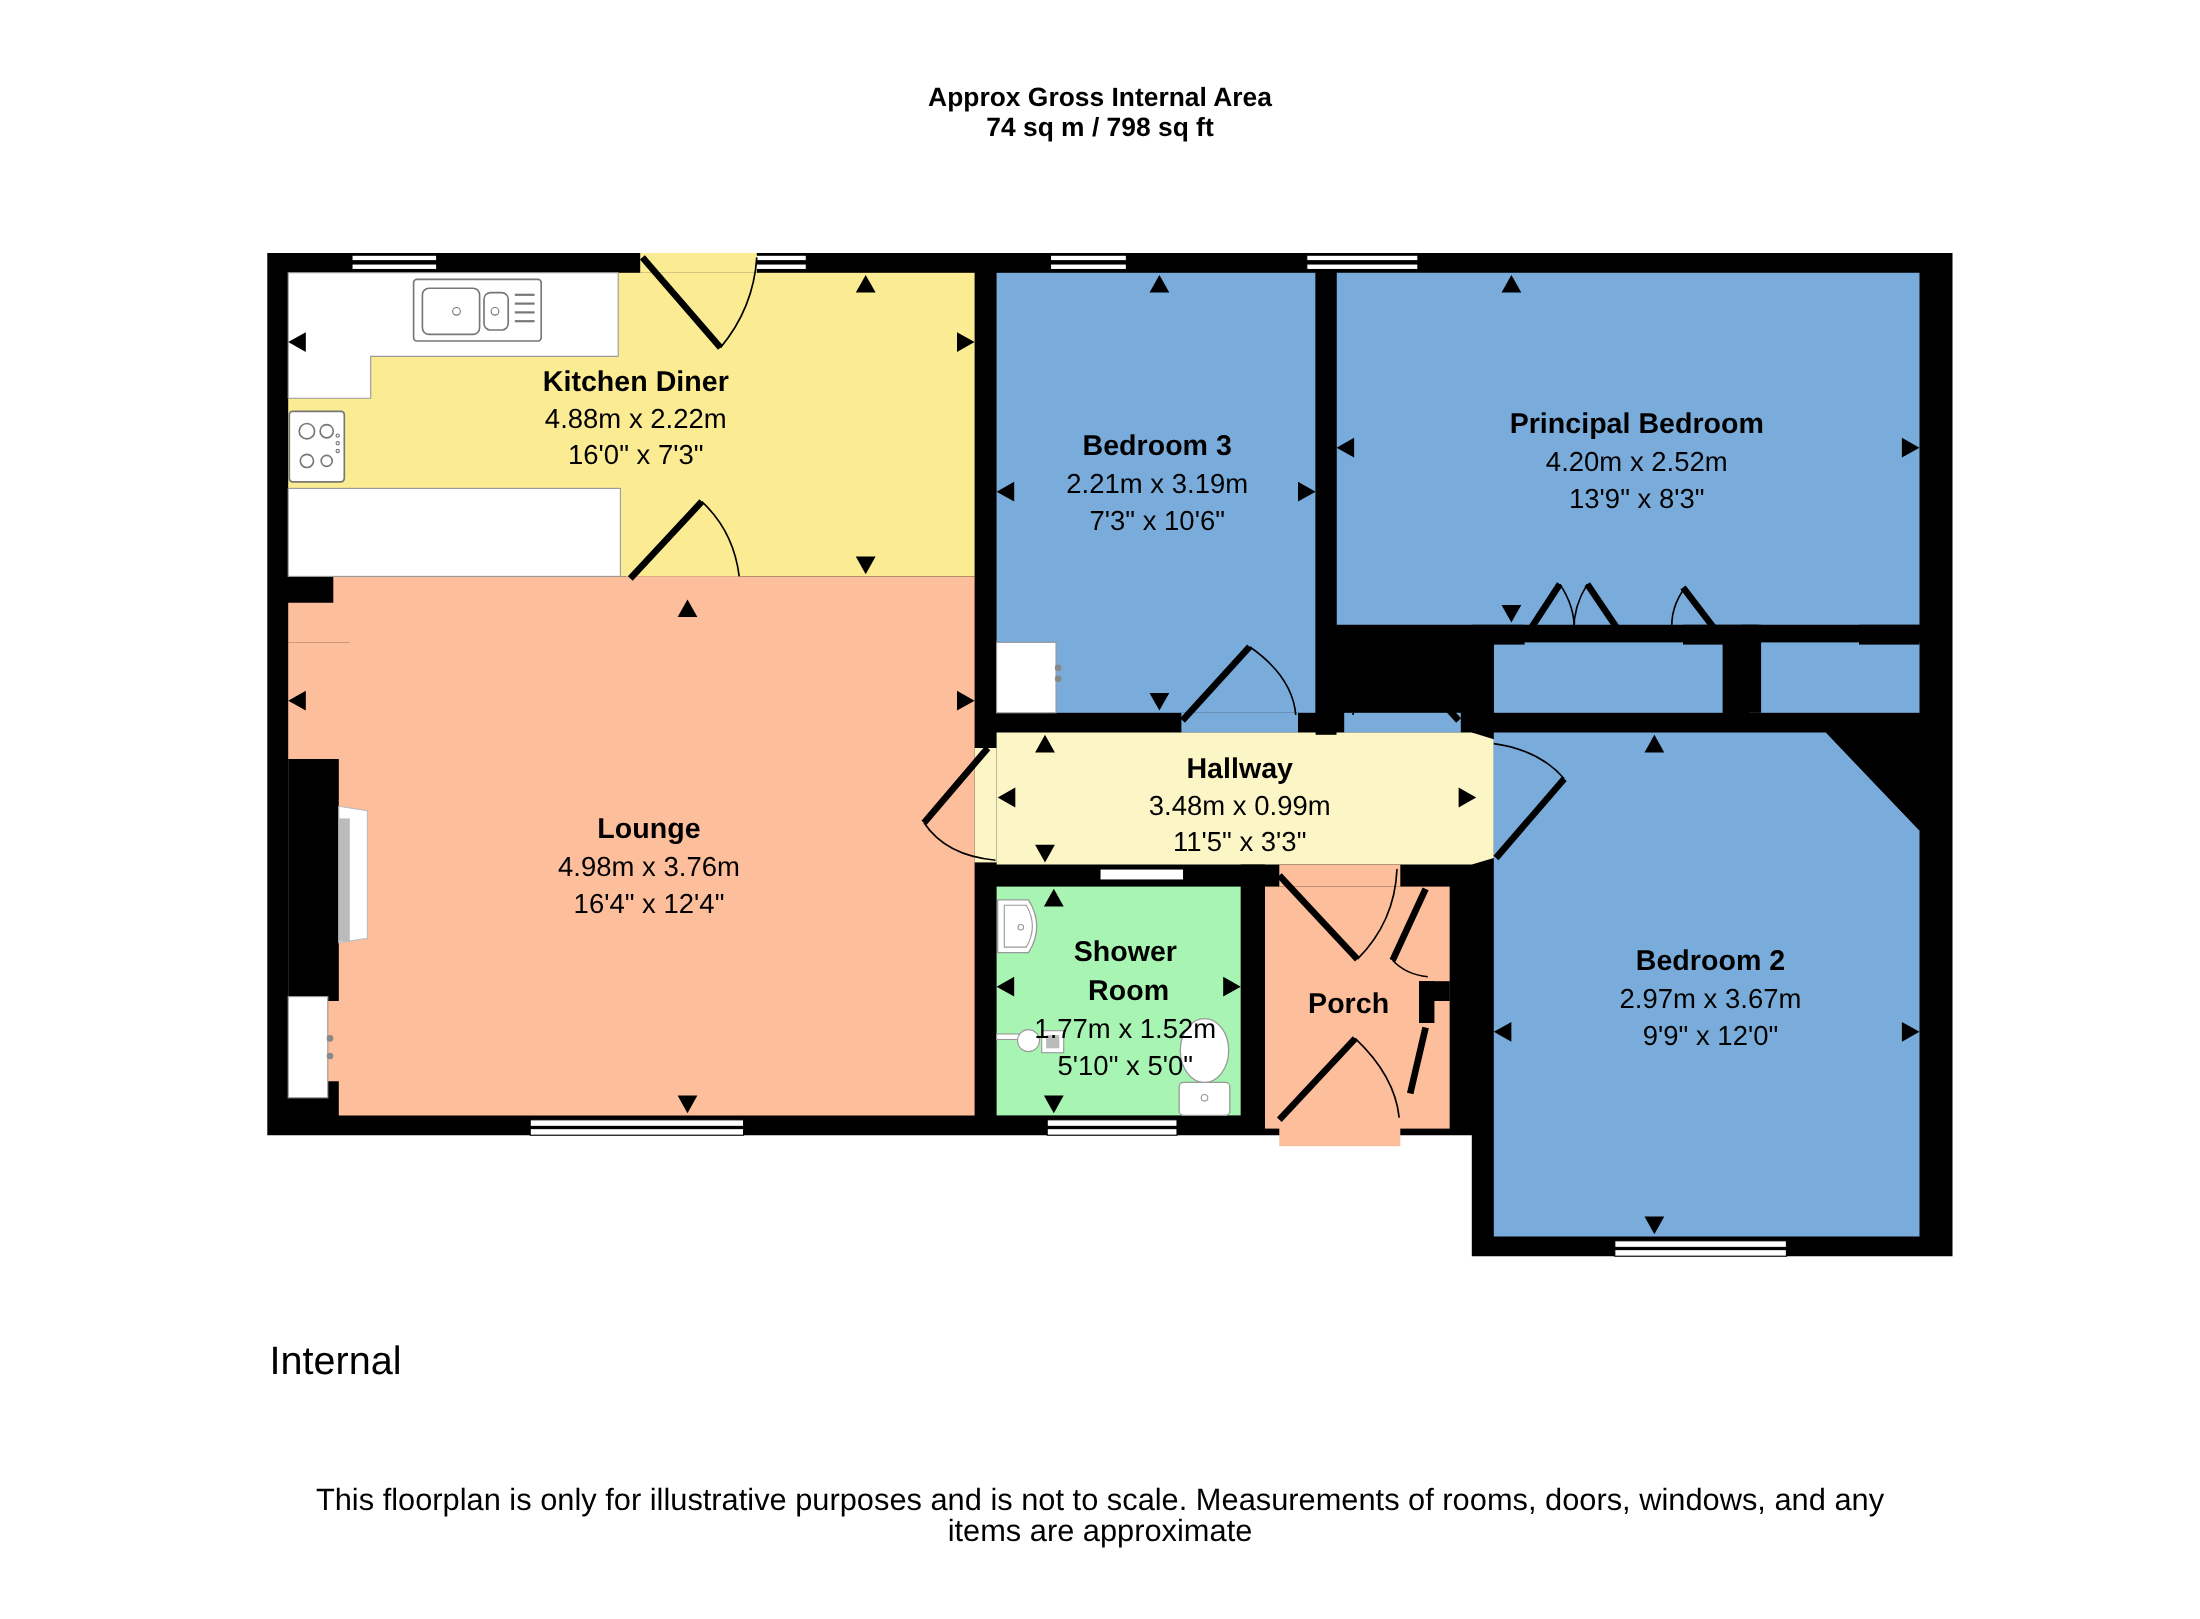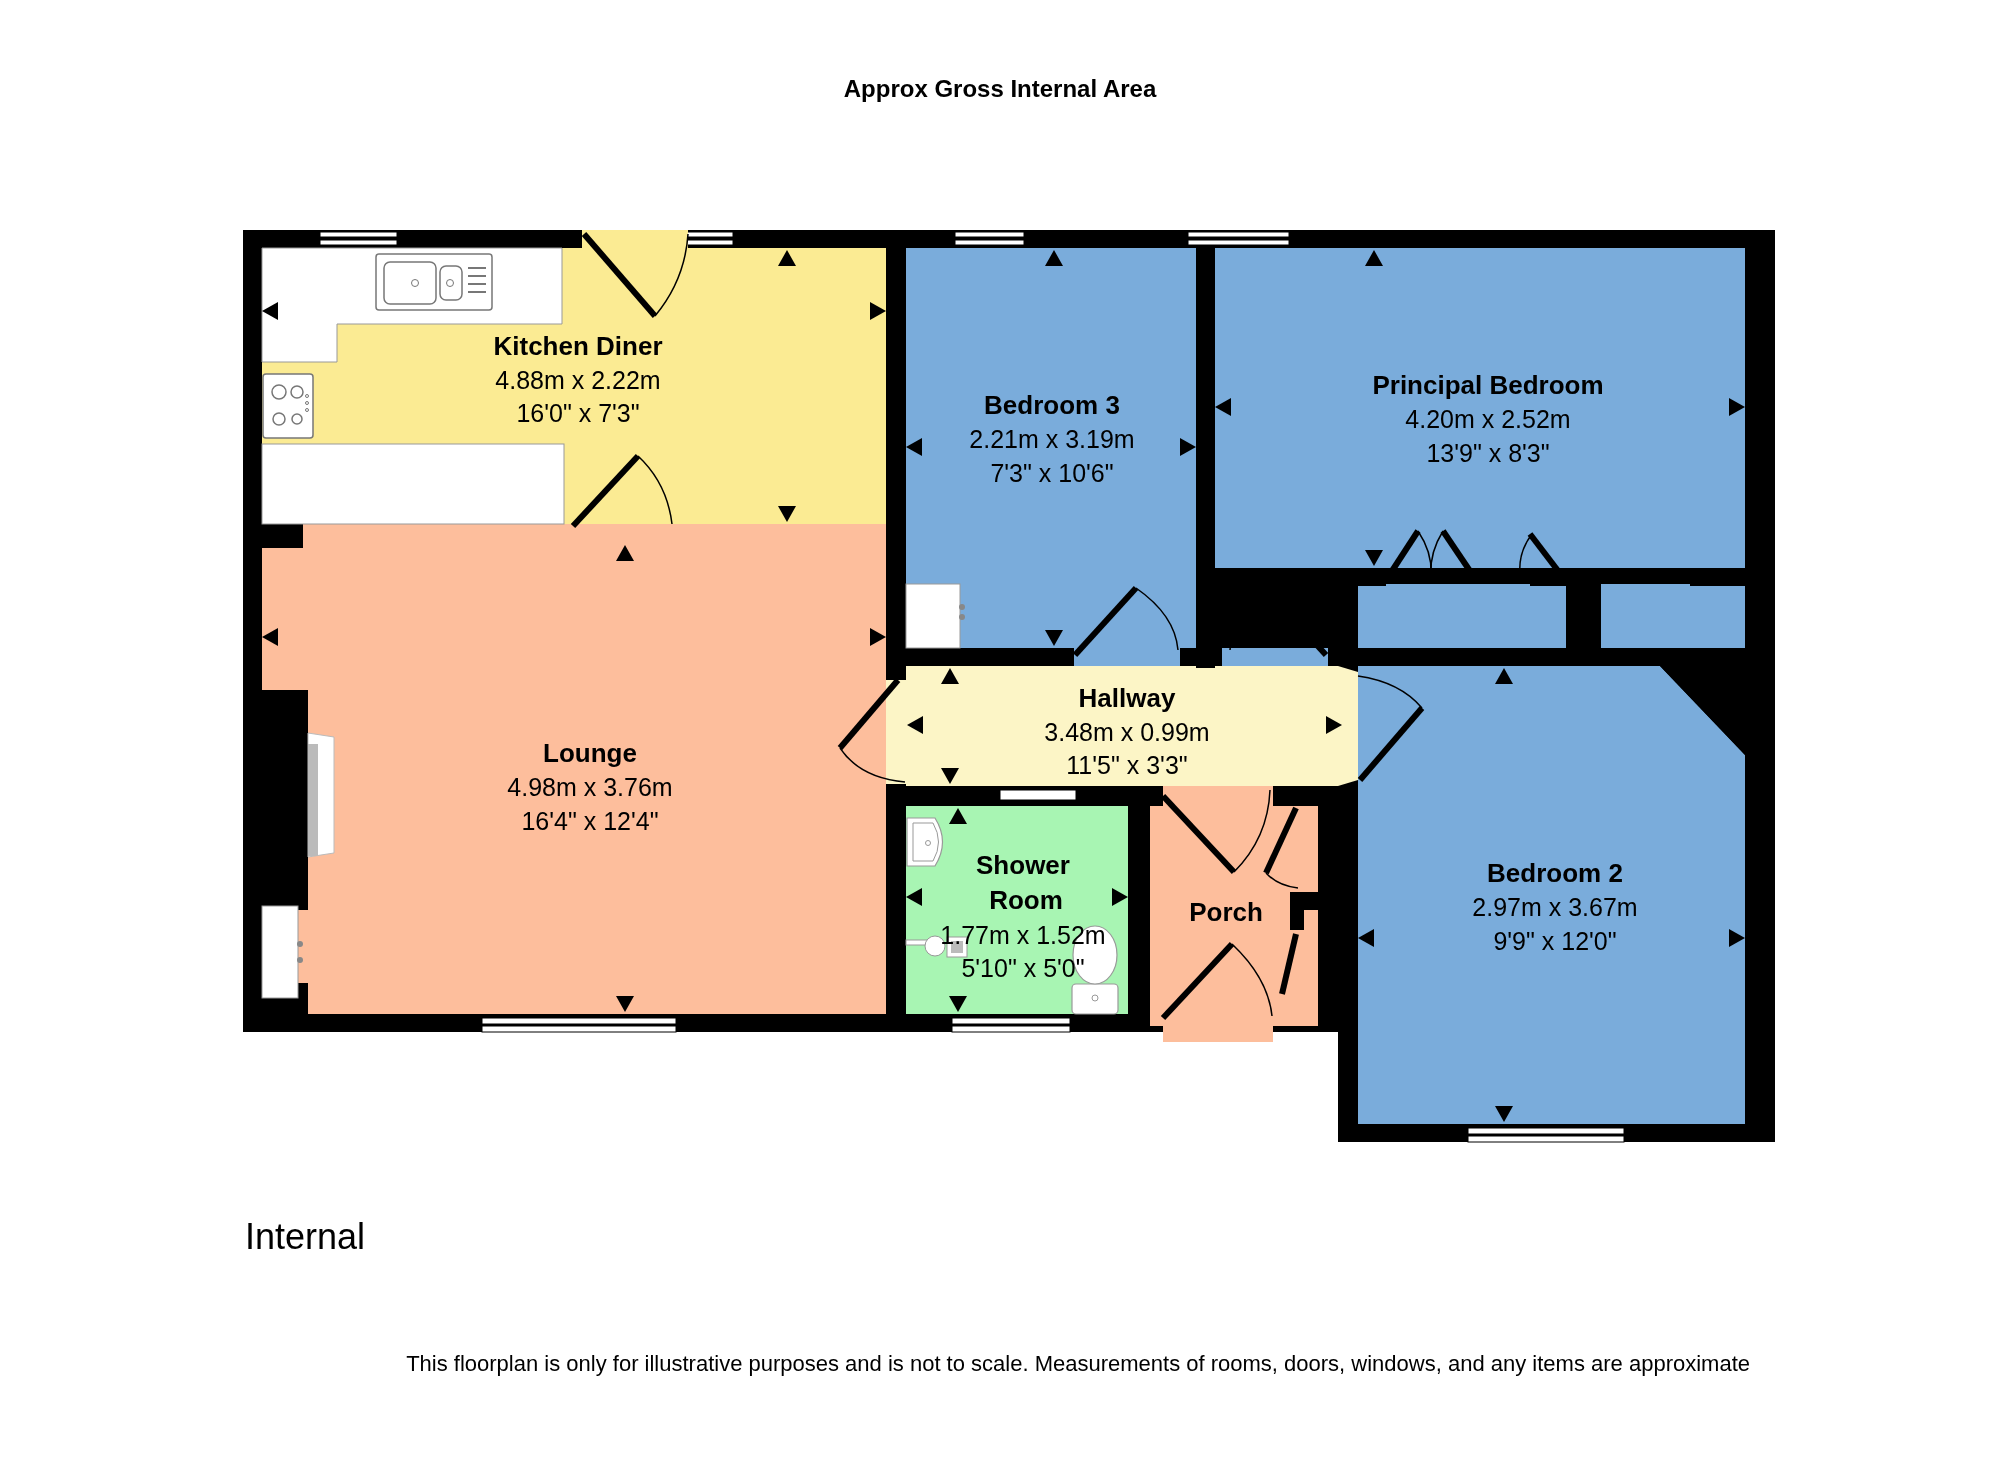--- a/index.html
+++ b/index.html
@@ -2,30 +2,31 @@
 <html><head>
 <meta charset="utf-8">
 <style>
   html, body { margin: 0; padding: 0; background: #ffffff; }
   body { width: 2000px; height: 1472px; position: relative; overflow: hidden;
          font-family: "Liberation Sans", sans-serif; color: #000; }
   .header { position: absolute; left: 0; top: 75px; width: 2000px; text-align: center;
             font-weight: bold; font-size: 24px; line-height: 28px; }
   .floorplan { position: absolute; left: 0; top: 0; }
   .plan-label { position: absolute; left: 245px; top: 1216px; font-size: 36px; }
-  .disclaimer { position: absolute; left: 250px; top: 1350px; width: 1500px; text-align: right;
-                font-size: 22px; line-height: 28px; }
+  .disclaimer { position: absolute; left: 250px; top: 1350px; width: 1500px; text-align: center;
+                font-size: 28px; line-height: 28px; }
   .room-name { font-family: "Liberation Sans", sans-serif; font-weight: bold; font-size: 26px; }
   .room-dim { font-family: "Liberation Sans", sans-serif; font-size: 25px; }
 </style>
 </head>
 <body>
 
 <div class="header">
   <div>Approx Gross Internal Area</div>
+  <div>74 sq m / 798 sq ft</div>
 </div>
 
 <svg class="floorplan" width="2000" height="1472" viewBox="0 0 2000 1472" xmlns="http://www.w3.org/2000/svg">
 
   <g>
     <polygon points="243,230 1775,230 1775,1142 1338,1142 1338,1032 243,1032" fill="#000"></polygon>
   </g>
 
   <g>
     <rect x="262" y="248" width="624" height="276" fill="#FBEB93"></rect>

